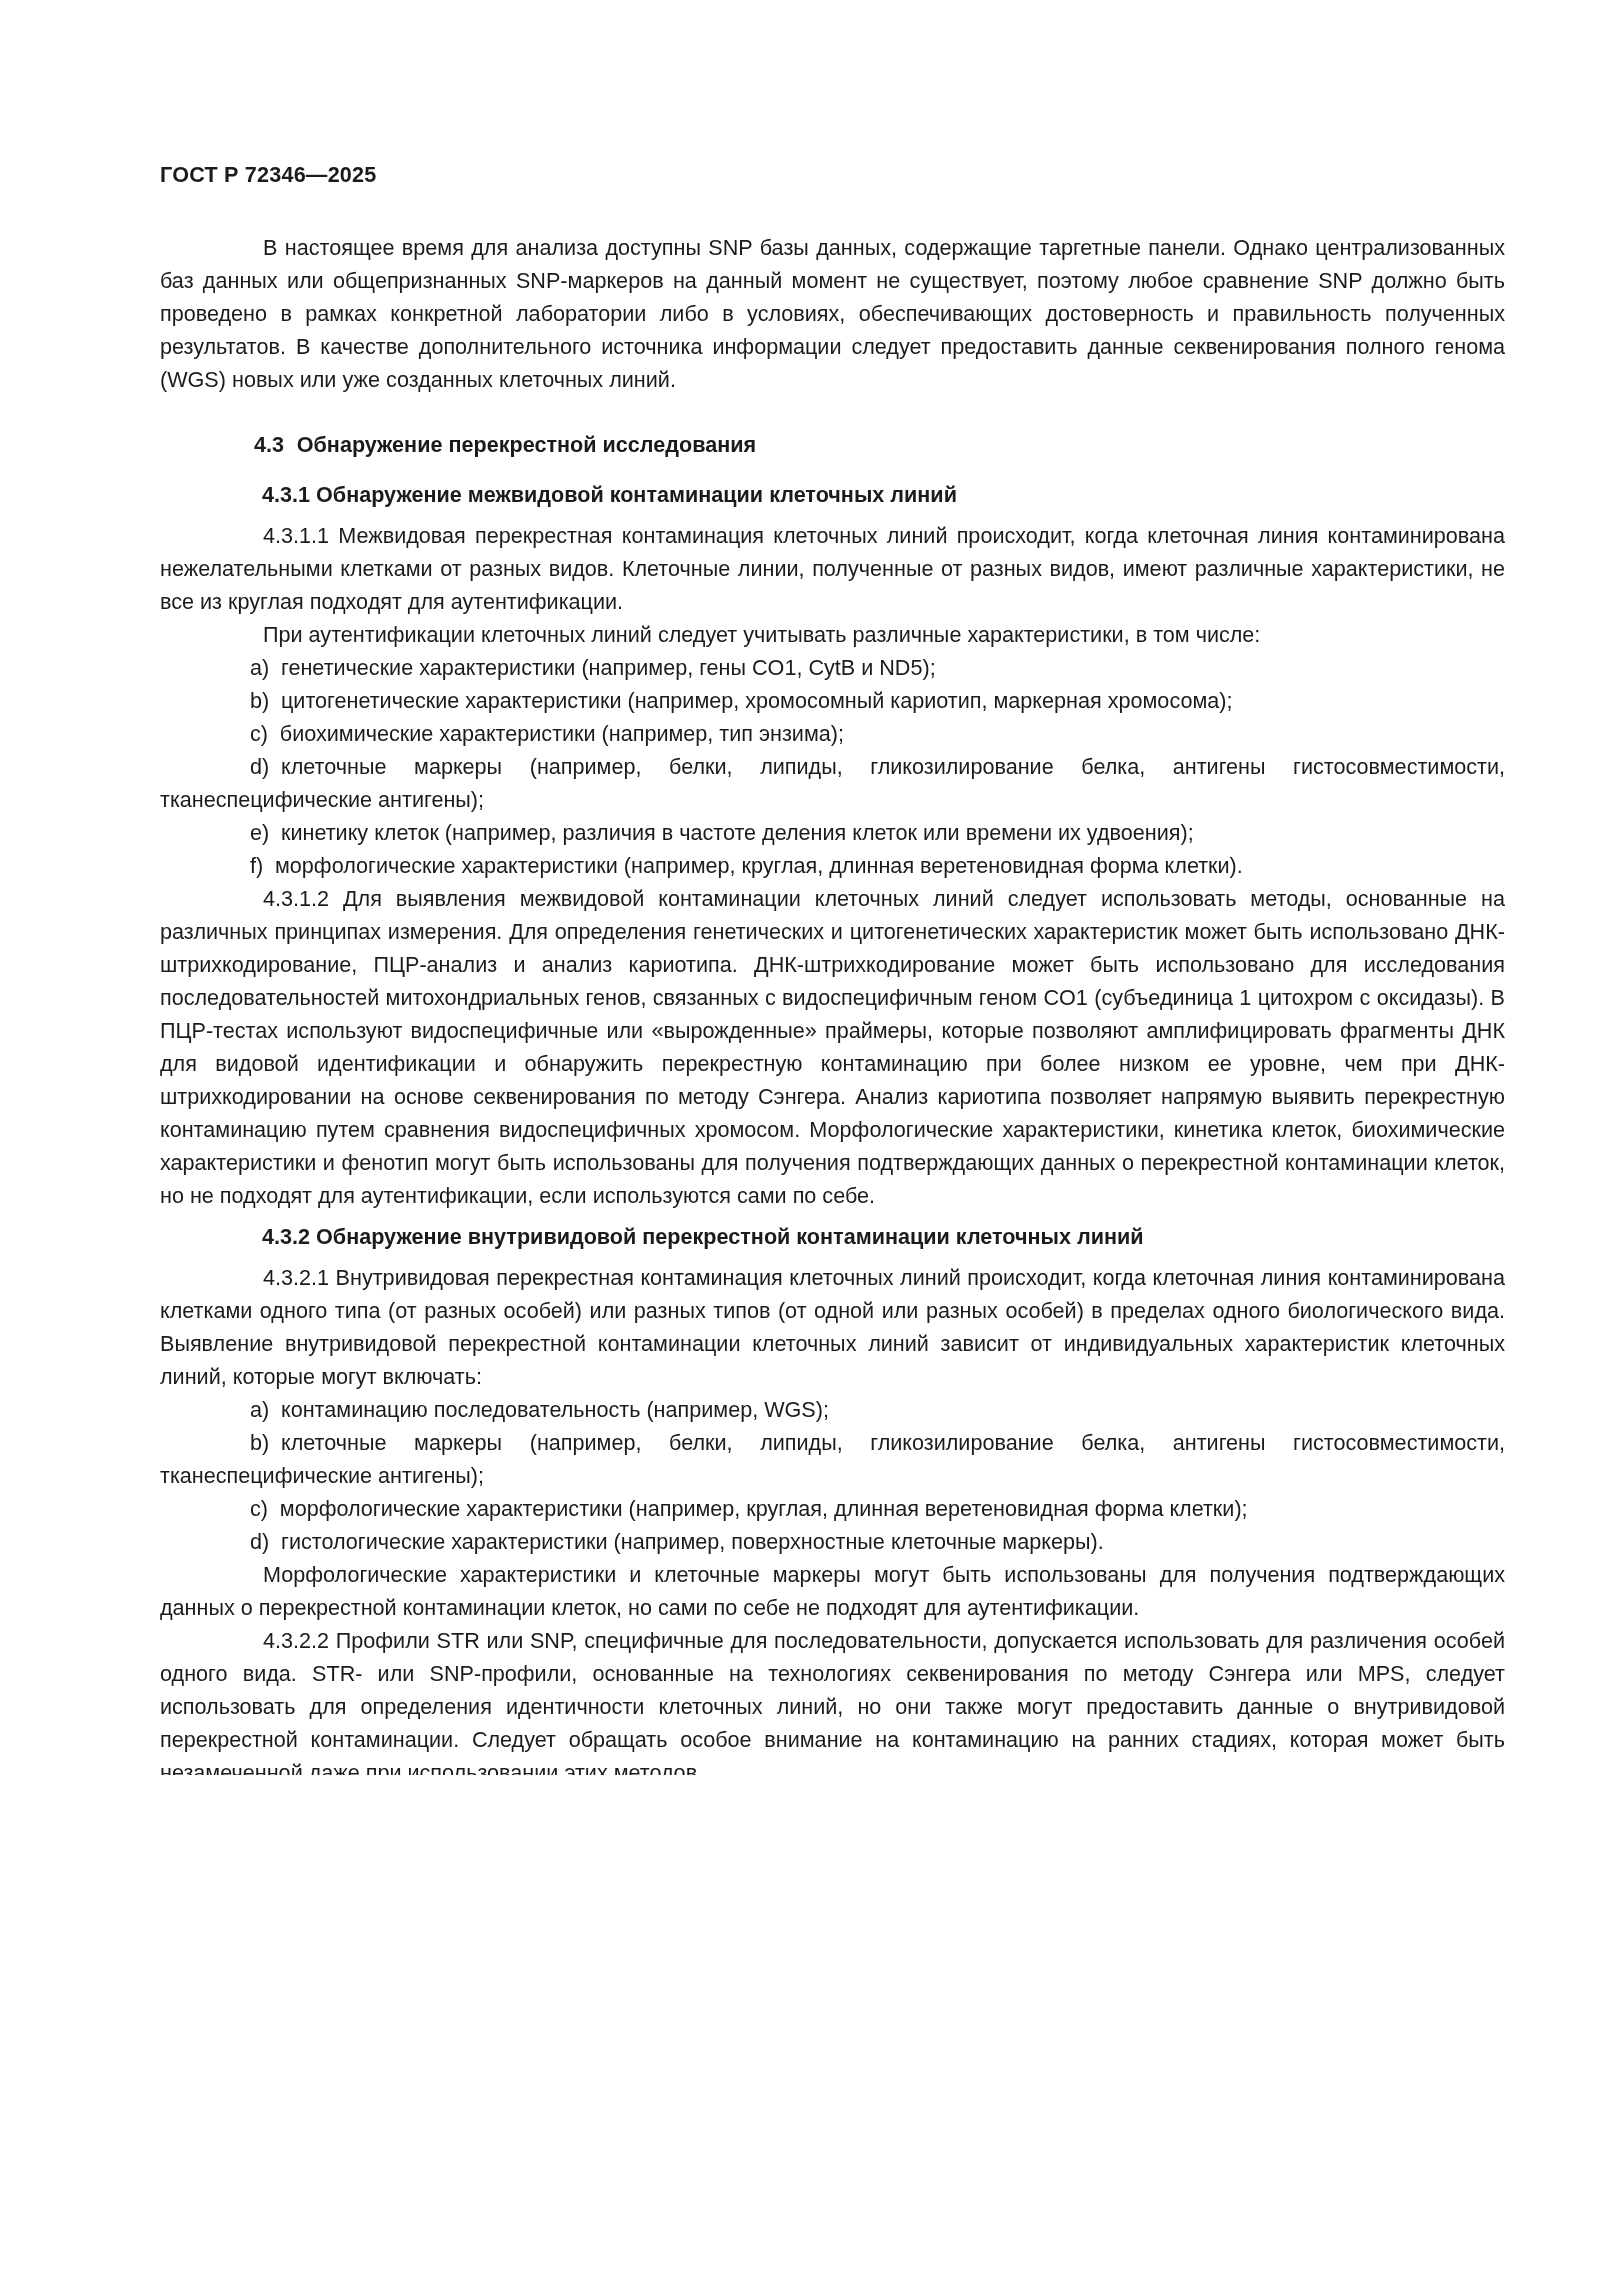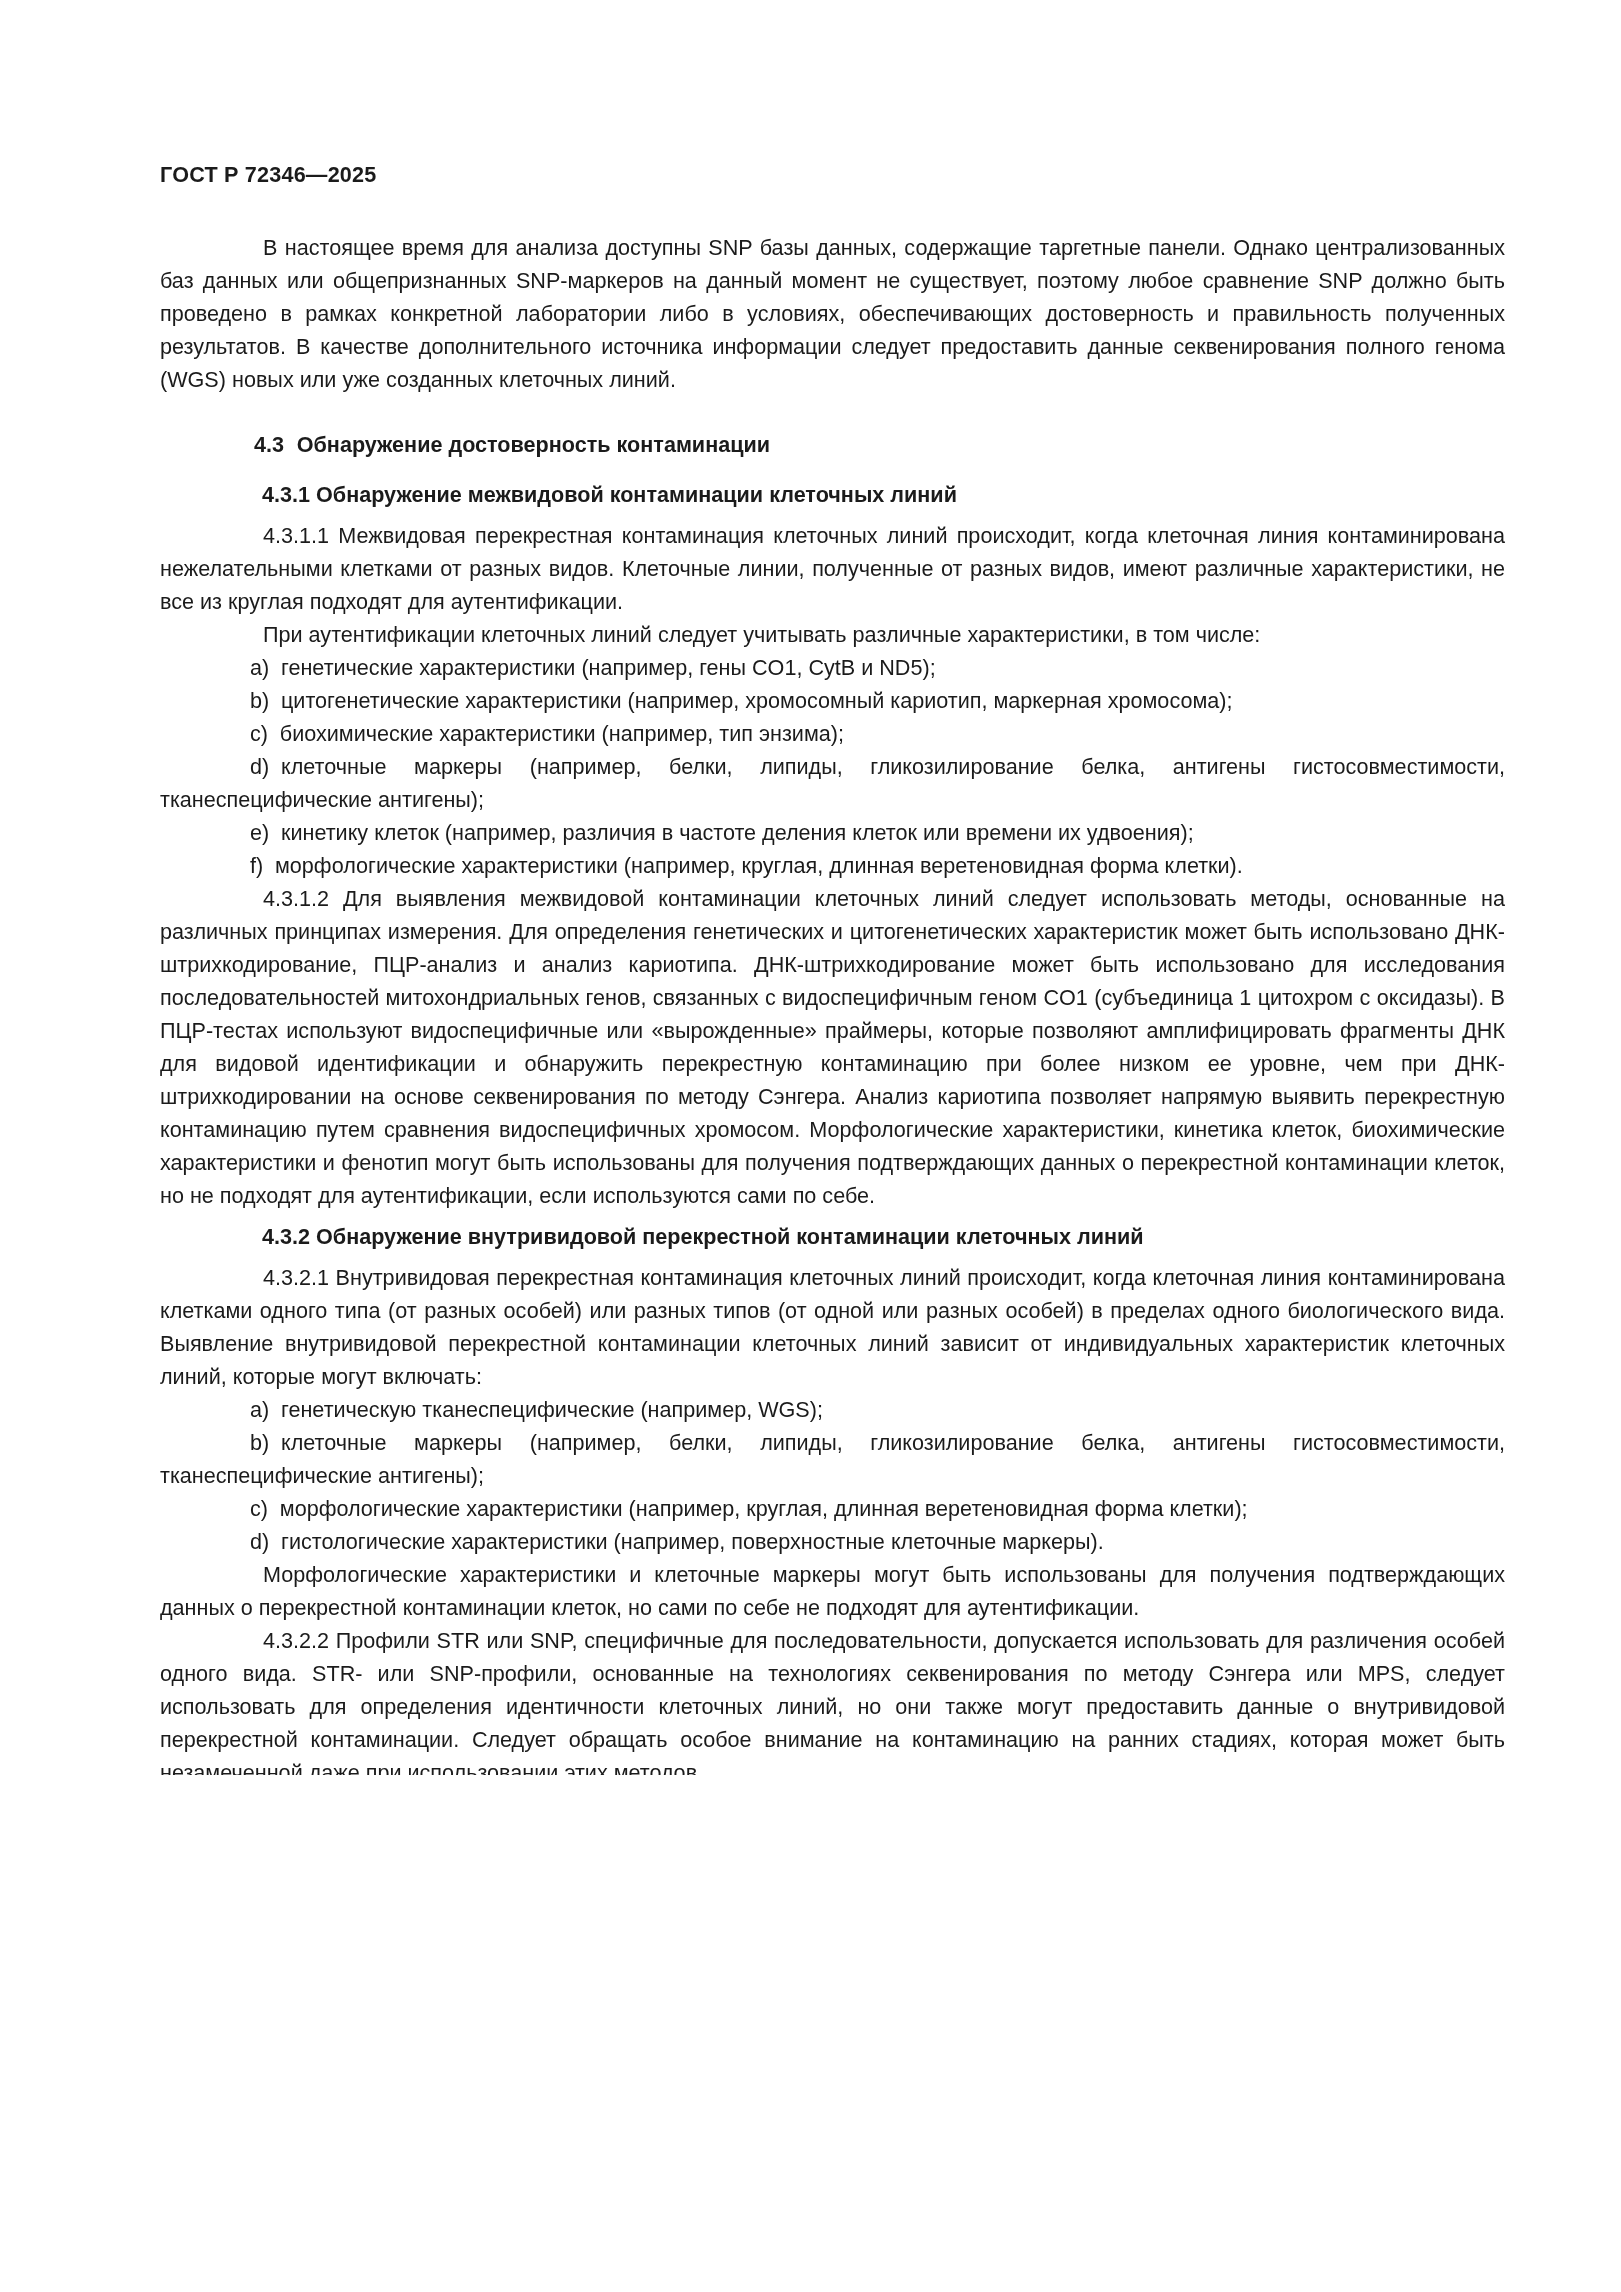--- a/index.html
+++ b/index.html
@@ -72,21 +72,21 @@
 <body>
 
 <div class="page">
   <div class="content">
 
     <div class="doc-header">ГОСТ Р 72346—2025</div>
 
     <p class="para">В настоящее время для анализа доступны SNP базы данных, содержащие таргетные панели. Однако централизованных баз данных или общепризнанных SNP-маркеров на данный момент не су­ществует, поэтому любое сравнение SNP должно быть проведено в рамках конкретной лаборатории либо в условиях, обеспечивающих достоверность и правильность полученных результатов. В качестве дополнительного источника информации следует предоставить данные секвенирования полного гено­ма (WGS) новых или уже созданных клеточных линий.</p>
 
     <div class="heading heading-43">
-      <span class="h-num">4.3</span><span>Обнаружение достоверность контаминации</span>
+      <span class="h-num">4.3</span><span>Обнаружение перекрестной исследования</span>
     </div>
 
     <div class="heading">4.3.1 Обнаружение межвидовой контаминации клеточных линий</div>
 
     <p class="para">4.3.1.1 Межвидовая перекрестная контаминация клеточных линий происходит, когда клеточная линия контаминирована нежелательными клетками от разных видов. Клеточные линии, полученные от разных видов, имеют различные характеристики, не все из круглая подходят для аутентификации.</p>
 
     <p class="para">При аутентификации клеточных линий следует учитывать различные характеристики, в том числе:</p>
 
     <p class="list-item"><span class="list-marker">a)</span><span>генетические характеристики (например, гены CO1, CytB и ND5);</span></p>
     <p class="list-item"><span class="list-marker">b)</span><span>цитогенетические характеристики (например, хромосомный кариотип, маркерная хромосома);</span></p>
@@ -94,21 +94,21 @@
     <p class="list-item"><span class="list-marker">d)</span><span>клеточные маркеры (например, белки, липиды, гликозилирование белка, антигены гистосовме­стимости, тканеспецифические антигены);</span></p>
     <p class="list-item"><span class="list-marker">e)</span><span>кинетику клеток (например, различия в частоте деления клеток или времени их удвоения);</span></p>
     <p class="list-item"><span class="list-marker">f)</span><span>морфологические характеристики (например, круглая, длинная веретеновидная форма клетки).</span></p>
 
     <p class="para">4.3.1.2 Для выявления межвидовой контаминации клеточных линий следует использовать методы, основанные на различных принципах измерения. Для определения генетических и цитогенетических характеристик может быть использовано ДНК-штрихкодирование, ПЦР-анализ и анализ кариотипа. ДНК-штрихкодирование может быть использовано для исследования последовательностей митохон­дриальных генов, связанных с видоспецифичным геном CO1 (субъединица 1 цитохром с оксидазы). В ПЦР-тестах используют видоспецифичные или «вырожденные» праймеры, которые позволяют ампли­фицировать фрагменты ДНК для видовой идентификации и обнаружить перекрестную контаминацию при более низком ее уровне, чем при ДНК-штрихкодировании на основе секвенирования по методу Сэнгера. Анализ кариотипа позволяет напрямую выявить перекрестную контаминацию путем сравне­ния видоспецифичных хромосом. Морфологические характеристики, кинетика клеток, биохимические характеристики и фенотип могут быть использованы для получения подтверждающих данных о пере­крестной контаминации клеток, но не подходят для аутентификации, если используются сами по себе.</p>
 
     <div class="heading">4.3.2 Обнаружение внутривидовой перекрестной контаминации клеточных линий</div>
 
     <p class="para">4.3.2.1 Внутривидовая перекрестная контаминация клеточных линий происходит, когда клеточная линия контаминирована клетками одного типа (от разных особей) или разных типов (от одной или раз­ных особей) в пределах одного биологического вида. Выявление внутривидовой перекрестной конта­минации клеточных линий зависит от индивидуальных характеристик клеточных линий, которые могут включать:</p>
 
-    <p class="list-item"><span class="list-marker">a)</span><span>генетическую тканеспецифические (например, WGS);</span></p>
+    <p class="list-item"><span class="list-marker">a)</span><span>контаминацию последовательность (например, WGS);</span></p>
     <p class="list-item"><span class="list-marker">b)</span><span>клеточные маркеры (например, белки, липиды, гликозилирование белка, антигены гистосовме­стимости, тканеспецифические антигены);</span></p>
     <p class="list-item"><span class="list-marker">c)</span><span>морфологические характеристики (например, круглая, длинная веретеновидная форма клетки);</span></p>
     <p class="list-item"><span class="list-marker">d)</span><span>гистологические характеристики (например, поверхностные клеточные маркеры).</span></p>
 
     <p class="para">Морфологические характеристики и клеточные маркеры могут быть использованы для получения подтверждающих данных о перекрестной контаминации клеток, но сами по себе не подходят для аутентификации.</p>
 
     <p class="para">4.3.2.2 Профили STR или SNP, специфичные для последовательности, допускается использовать для различения особей одного вида. STR- или SNP-профили, основанные на технологиях секвениро­вания по методу Сэнгера или MPS, следует использовать для определения идентичности клеточных линий, но они также могут предоставить данные о внутривидовой перекрестной контаминации. Следует обращать особое внимание на контаминацию на ранних стадиях, которая может быть незамеченной даже при использовании этих методов.</p>
 
   </div>
 

